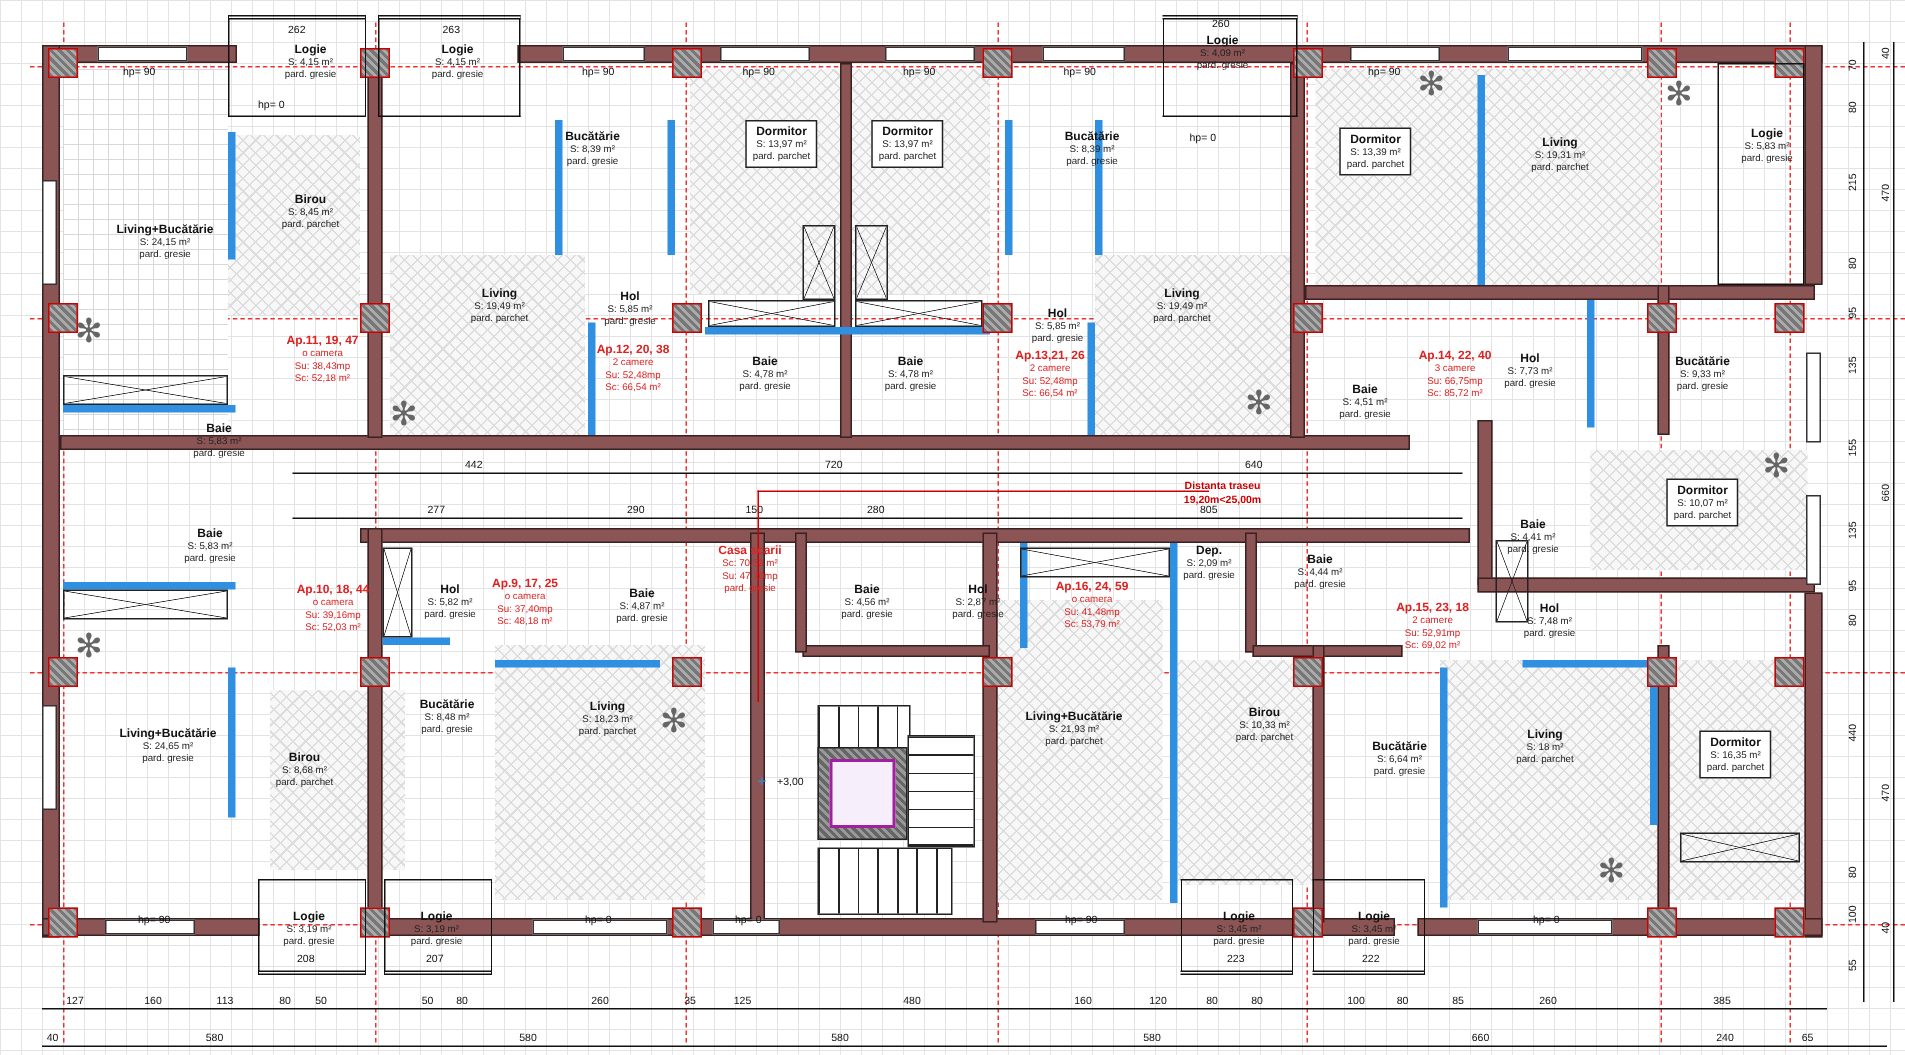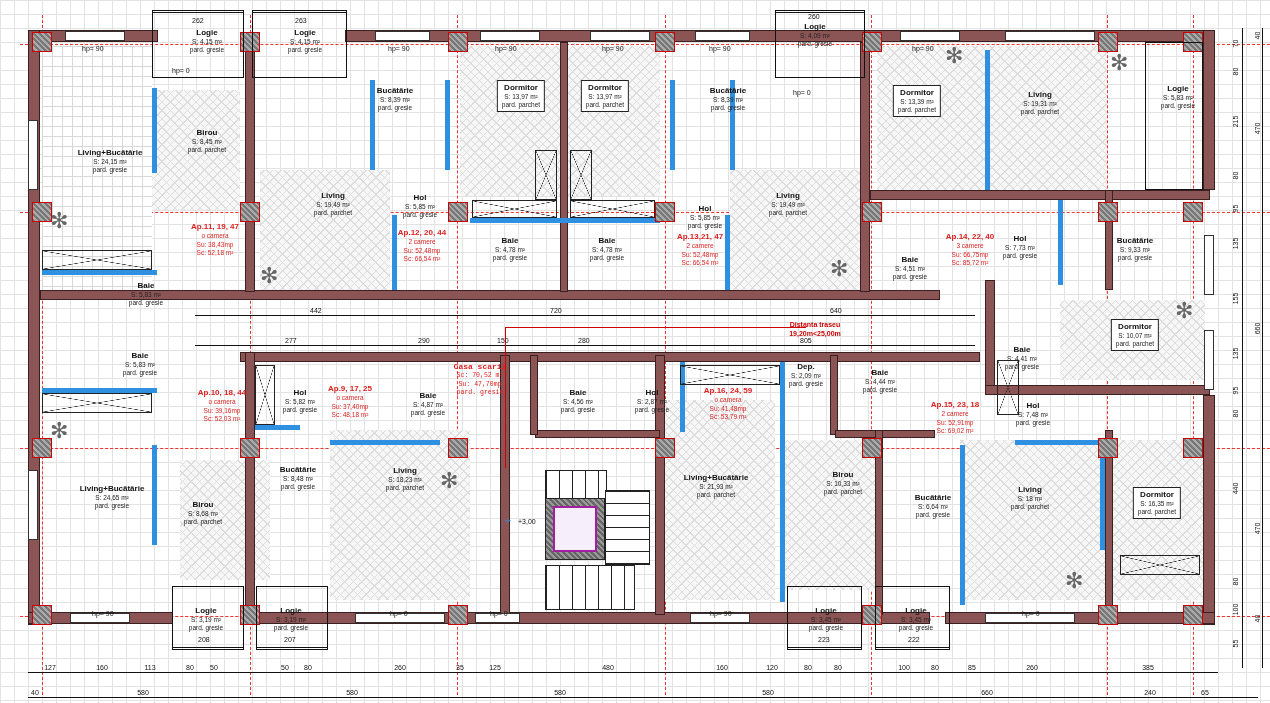--- a/index.html
+++ b/index.html
@@ -211,43 +211,43 @@
   <div class="dim" style="left:285px;top:337px;">277</div>
   <div class="dim" style="left:418px;top:337px;">290</div>
   <div class="dim" style="left:497px;top:337px;">150</div>
   <div class="dim" style="left:578px;top:337px;">280</div>
   <div class="dim" style="left:800px;top:337px;">805</div>
 
   <div style="position:absolute;left:505px;top:327px;width:300px;height:140px;border-left:1px solid #c00;border-top:1px solid #c00;"></div>
   <div class="redlab" style="left:815px;top:321px;">Distanta traseu</div>
   <div class="redlab" style="left:815px;top:330px;">19,20m&lt;25,00m</div>
 
-  <div class="apt" style="left:480px;top:362px;font-family:Liberation Mono, monospace;">
+  <div class="apt" style="left:500px;top:362px;">
     <div class="n">Casa scarii</div>
     <div class="s">Sc: 70,52 m²</div>
     <div class="s">Su: 47,70mp</div>
     <div class="s">pard. gresie</div>
   </div>
   <div class="elev" style="left:505px;top:517px;color:#2f8fe0;">✛</div>
   <div class="elev" style="left:518px;top:518px;">+3,00</div>
 
   <div class="apt" style="left:215px;top:222px;">
     <div class="n">Ap.11, 19, 47</div>
     <div class="s">o camera</div>
     <div class="s">Su: 38,43mp</div>
     <div class="s">Sc: 52,18 m²</div>
   </div>
   <div class="apt" style="left:422px;top:228px;">
-    <div class="n">Ap.12, 20, 44</div>
+    <div class="n">Ap.12, 20, 38</div>
     <div class="s">2 camere</div>
     <div class="s">Su: 52,48mp</div>
     <div class="s">Sc: 66,54 m²</div>
   </div>
   <div class="apt" style="left:700px;top:232px;">
-    <div class="n">Ap.13,21, 47</div>
+    <div class="n">Ap.13,21, 26</div>
     <div class="s">2 camere</div>
     <div class="s">Su: 52,48mp</div>
     <div class="s">Sc: 66,54 m²</div>
   </div>
   <div class="apt" style="left:970px;top:232px;">
     <div class="n">Ap.14, 22, 40</div>
     <div class="s">3 camere</div>
     <div class="s">Su: 66,75mp</div>
     <div class="s">Sc: 85,72 m²</div>
   </div>

